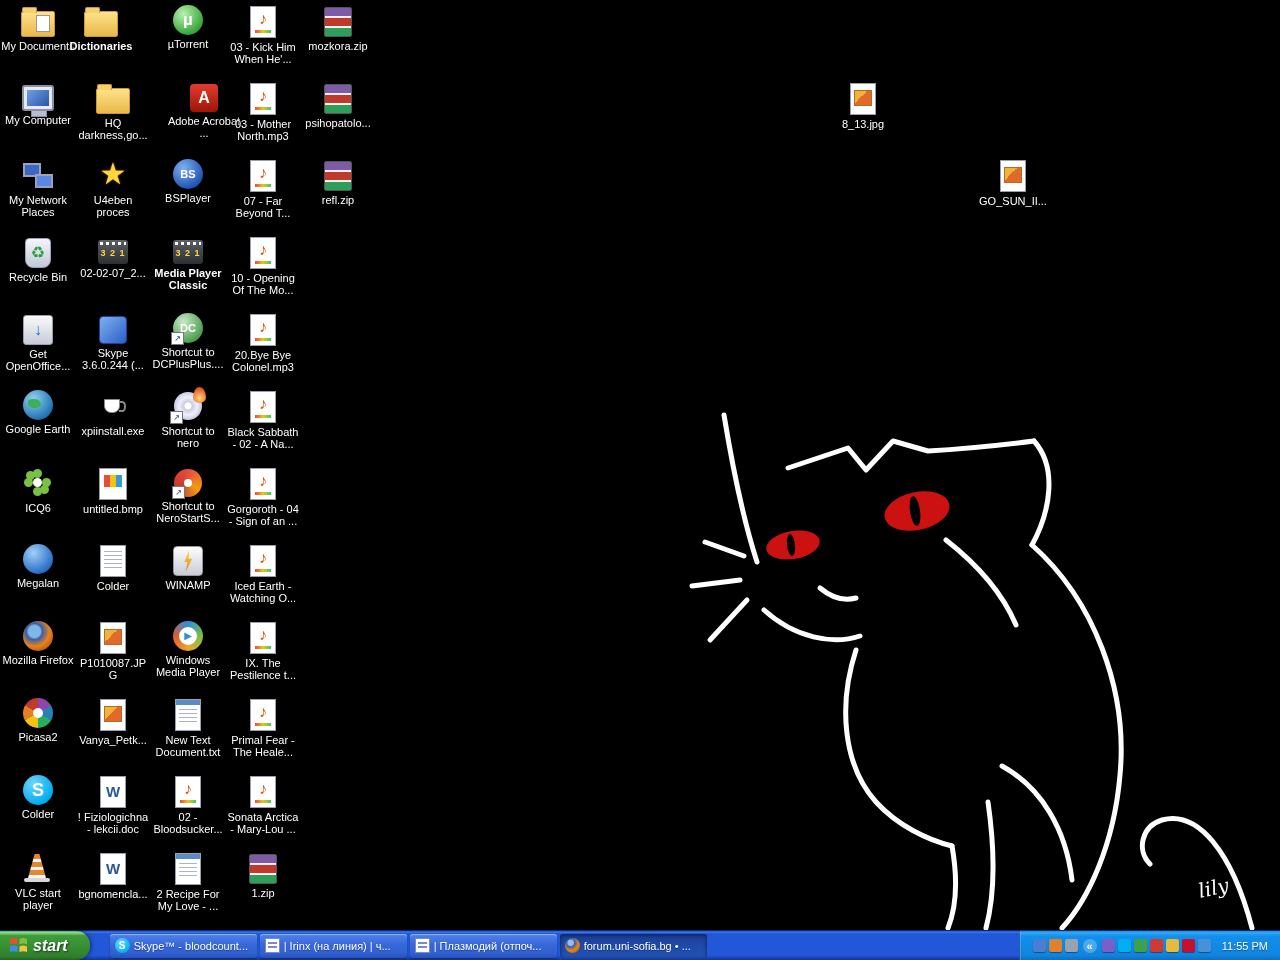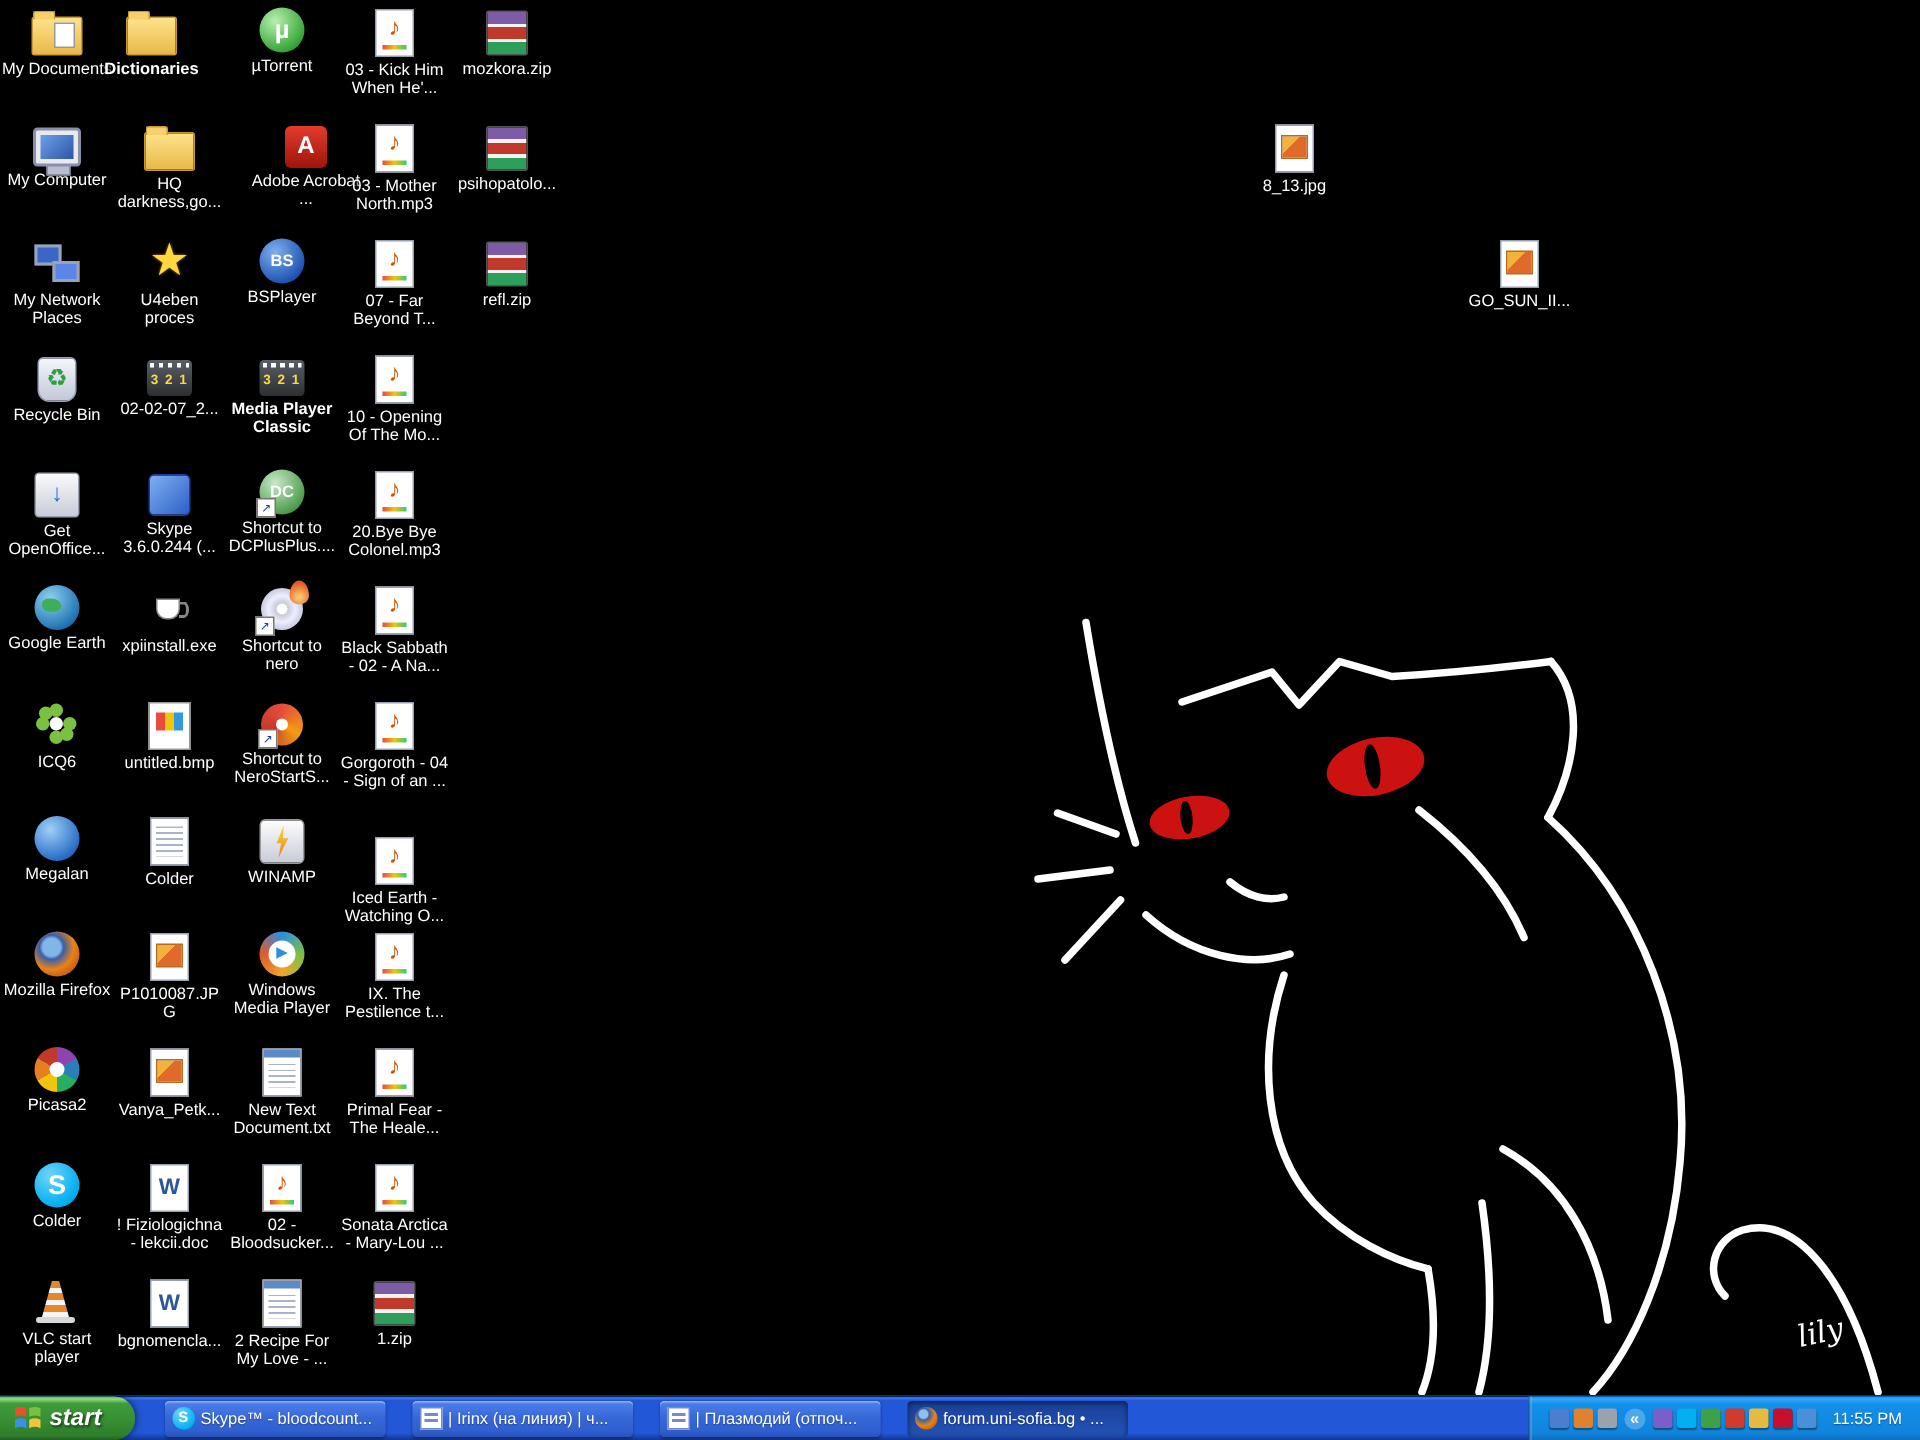--- a/index.html
+++ b/index.html
@@ -115,21 +115,21 @@
     border-top:1px solid #0a2a7a;box-sizing:border-box;z-index:10;
   }
   #start-button{
     display:flex;align-items:center;gap:5px;padding:0 22px 0 9px;height:100%;
     background:linear-gradient(to bottom,#5eac56 0%,#8ede83 6%,#3f9c3a 16%,#378f33 55%,#2e7d2b 90%,#235f22 100%);
     border-radius:0 14px 14px 0;box-shadow:1px 0 4px rgba(0,0,0,.5);cursor:pointer;
   }
   #start-button .start-text{
     color:#fff;font-size:16px;font-weight:bold;font-style:italic;text-shadow:1px 1px 2px rgba(0,0,0,.6);
   }
-  #tasks{flex:1;display:flex;align-items:center;gap:18px;padding:0 4px 0 20px;min-width:0;}
+  #tasks{flex:1;display:flex;align-items:center;gap:3px;padding:0 4px 0 20px;min-width:0;}
   .task-btn{
     width:147px;height:24px;display:flex;align-items:center;padding:0 5px;box-sizing:border-box;
     border-radius:3px;cursor:pointer;
     background:linear-gradient(to bottom,#5a8ef0 0%,#4a7ce8 10%,#3868d8 45%,#3060d0 82%,#2850b8 100%);
     box-shadow:inset 0 1px 0 #8fb0f8,0 1px 2px rgba(0,0,0,.35);
   }
   .task-btn.active{
     background:linear-gradient(to bottom,#1a3f98,#2454b8);
     box-shadow:inset 0 1px 4px rgba(0,0,0,.55);
     align-items:center;
@@ -356,21 +356,21 @@
         <div class="lbl">20.Bye Bye Colonel.mp3</div>
       </div>
       <div class="desktop-icon" style="left: 226px; top: 390px;">
         <div class="ic i-audio"></div>
         <div class="lbl">Black Sabbath - 02 - A Na...</div>
       </div>
       <div class="desktop-icon" style="left: 226px; top: 467px;">
         <div class="ic i-audio"></div>
         <div class="lbl">Gorgoroth - 04 - Sign of an ...</div>
       </div>
-      <div class="desktop-icon" style="left: 226px; top: 557px;">
+      <div class="desktop-icon" style="left: 226px; top: 544px;">
         <div class="ic i-audio"></div>
         <div class="lbl">Iced Earth - Watching O...</div>
       </div>
       <div class="desktop-icon" style="left: 226px; top: 621px;">
         <div class="ic i-audio"></div>
         <div class="lbl">IX. The Pestilence t...</div>
       </div>
       <div class="desktop-icon" style="left: 226px; top: 698px; text-align: center;">
         <div class="ic i-audio"></div>
         <div class="lbl">Primal Fear - The Heale...</div>

